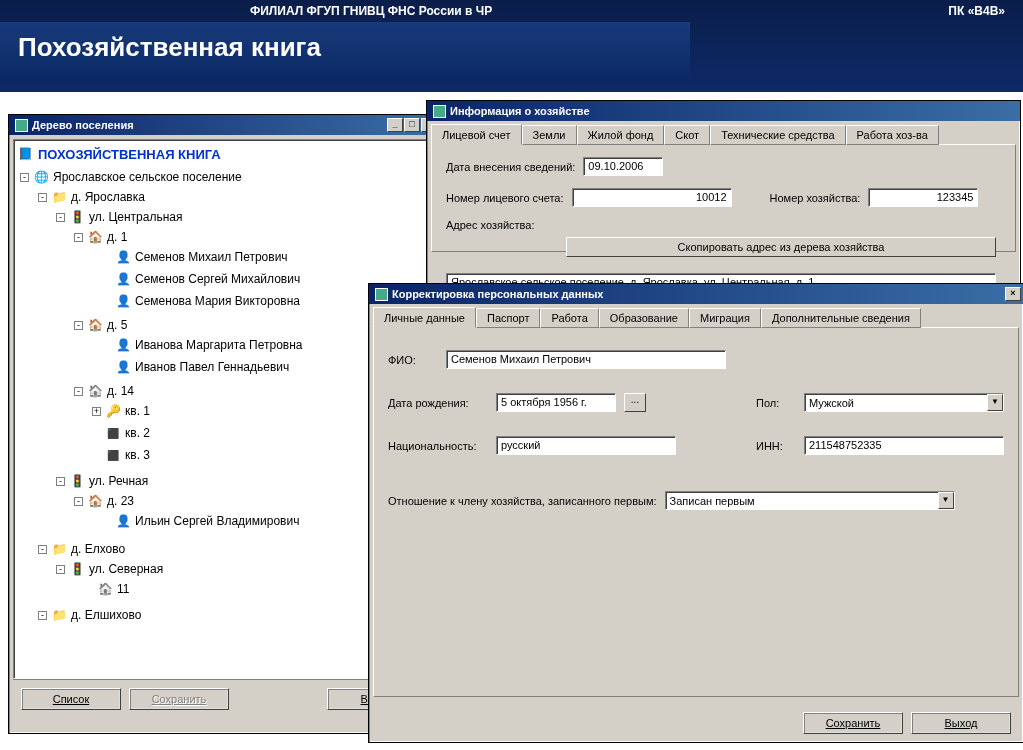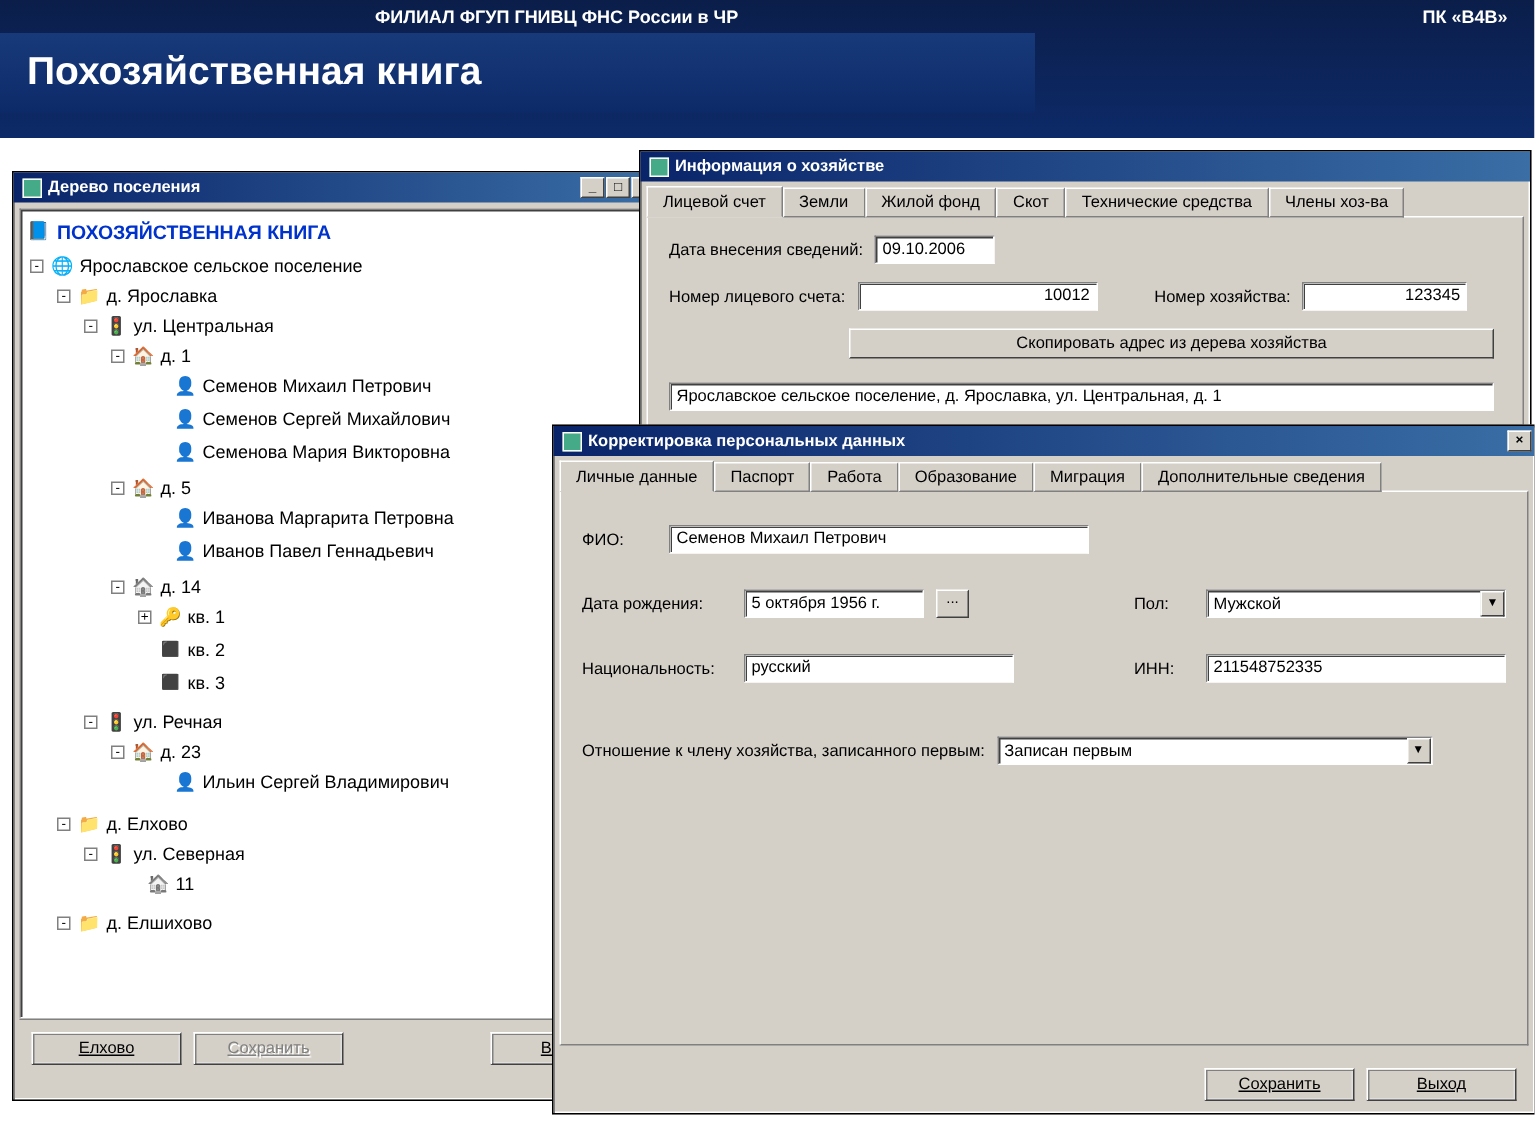--- a/index.html
+++ b/index.html
@@ -381,53 +381,56 @@
           <div class="row">
             <span class="collapser">-</span>
             <span class="ticon i-folder"></span>
             <span class="node-label">д. Елшихово</span>
           </div>
         </div>
 
       </div>
     </div>
     <div class="button-row">
-      <div class="btn underline">Елхово</div>
+      <div class="btn underline">Список</div>
       <div class="btn disabled underline">Сохранить</div>
       <div class="btn underline" style="margin-left:auto">Выход</div>
     </div>
   </div>
 </div>
 
 <div class="window" style="left:426px; top:100px; width:595px; height:190px;">
   <div class="titlebar">
     <div class="titlebar-left">
       <span class="titlebar-icon"></span>
       <span>Информация о хозяйстве</span>
     </div>
   </div>
   <div class="win-body">
     <div class="tabstrip">
       <div class="tab active">Лицевой счет</div>
       <div class="tab">Земли</div>
       <div class="tab">Жилой фонд</div>
       <div class="tab">Скот</div>
       <div class="tab">Технические средства</div>
-      <div class="tab">Члены хоз-ва</div>
-    </div>
-    <div class="tabpanel" style="height:140px;">
+      <div class="tab">Работа хоз-ва</div>
+    </div>
+    <div class="tabpanel" style="height:108px;">
       <div class="form-row">
         <span class="form-label">Дата внесения сведений:</span>
         <span class="text-input" style="width:80px;">09.10.2006</span>
       </div>
       <div class="form-row">
         <span class="form-label">Номер лицевого счета:</span>
         <span class="text-input ra" style="width:160px;">10012</span>
         <span class="form-label" style="margin-left:30px;">Номер хозяйства:</span>
         <span class="text-input ra" style="width:110px;">123345</span>
+      </div>
+      <div class="form-row" style="margin-bottom:6px;">
+        <span class="form-label">Адрес хозяйства:</span>
       </div>
       <div class="wide-btn" style="width:430px; margin-left:120px; margin-bottom:16px;">Скопировать адрес из дерева хозяйства</div>
       <span class="text-input" style="width:550px; display:block;">Ярославское сельское поселение, д. Ярославка, ул. Центральная, д. 1</span>
     </div>
   </div>
 </div>
 
 <div class="window" style="left:368px; top:283px; width:656px; height:460px;">
   <div class="titlebar">
     <div class="titlebar-left">

